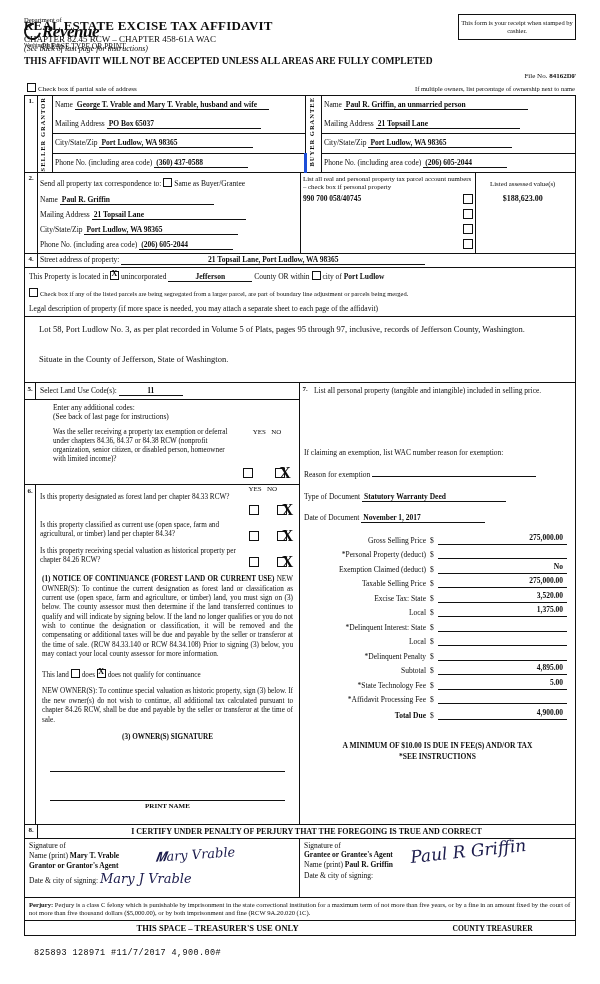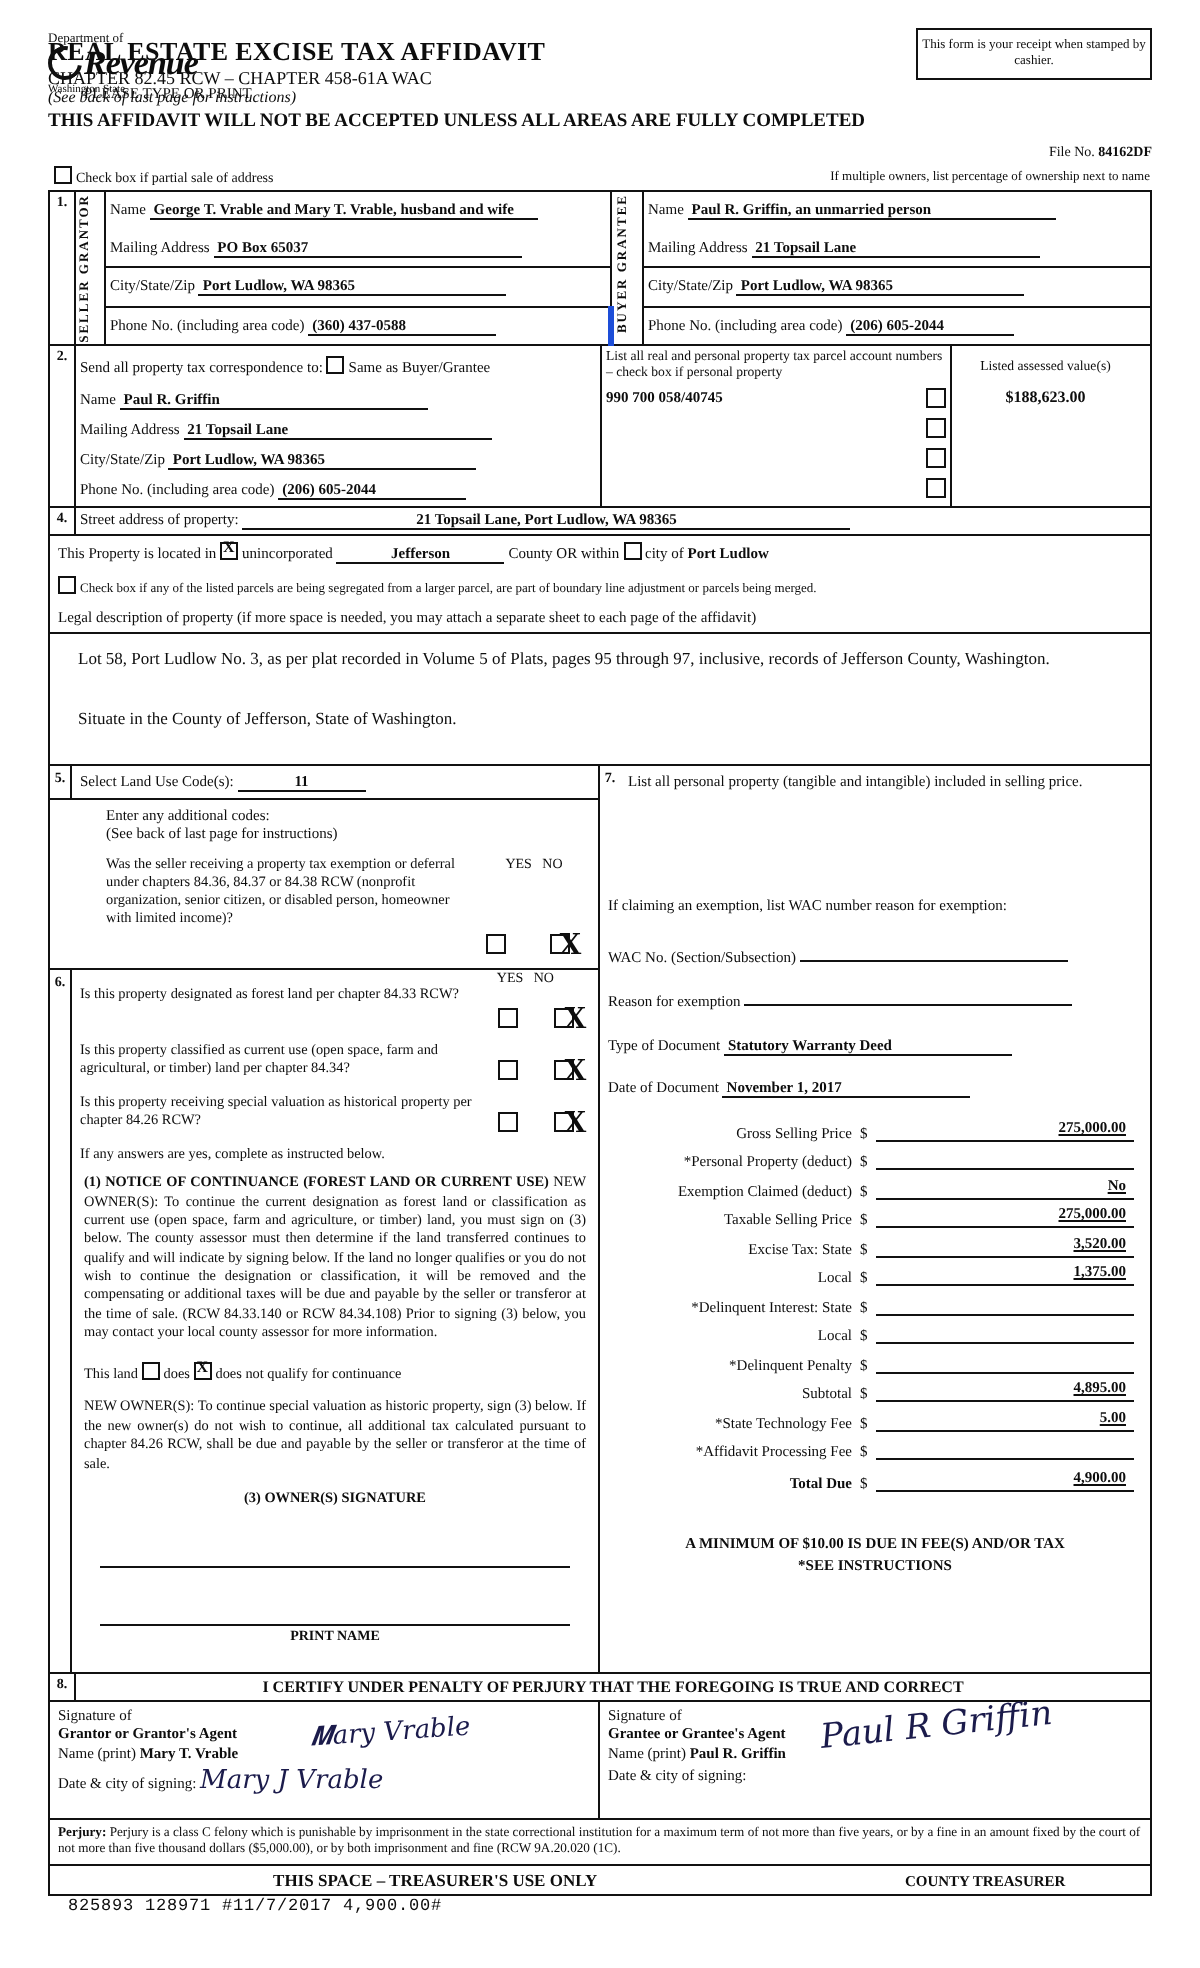--- a/index.html
+++ b/index.html
@@ -37,21 +37,21 @@
   .two{display:flex;}
   .left-col{width:276px;border-right:1px solid #111;box-sizing:border-box;}
   .right-col{width:276px;box-sizing:border-box;}
   .cell{padding:3px 4px;font-size:7.5px;}
   .yn{font-size:7px;text-align:center;}
   .chkbox-sq{display:inline-block;width:8px;height:8px;border:1px solid #111;}
   .bold{font-weight:bold;}
   .amt-row{display:flex;align-items:flex-end;font-size:7.5px;margin-bottom:2.5px;}
   .amt-lbl{width:122px;text-align:right;padding-right:4px;}
   .amt-dollar{width:8px;}
-  .amt-val{flex:1;border-bottom:1px solid #111;text-align:right;font-weight:bold;padding-right:4px;height:11px;text-decoration:underline;}
+  .amt-val{flex:1;border-bottom:1px solid #111;text-align:right;font-weight:bold;padding-right:4px;height:11px;}
   .sig-line{border-bottom:1px solid #111;height:12px;}
   .perj{font-size:6.6px;line-height:1.25;padding:3px 4px;}
   .barcode{position:absolute;left:34px;top:948px;font-family:"Liberation Mono", monospace;font-size:8.5px;letter-spacing:0.4px;}
   .hand2{font-family:"DejaVu Serif", serif;font-style:italic;font-size:13px;color:#1b1b4b;}
 </style>
 </head>
 <body>
 
 <div class="page">
   <div class="sheet">
@@ -283,21 +283,20 @@
             <div style="display:flex;padding:0 2px 2px 4px">
               <div style="flex:1;font-size:7.2px;line-height:1.25">Is this property receiving special valuation as historical property per chapter 84.26 RCW?</div>
               <div style="width:52px;text-align:center;padding-top:6px">
                 <span class="chkbox-sq"></span>
                 <span style="display:inline-block;width:10px"></span>
                 <span class="chkbox-sq"></span>
                 <span class="bold" style="margin-left:-9px">X</span>
               </div>
             </div>
 
-            <div style="font-size:7.2px;padding:0 4px 4px 4px">If any answers are yes, complete as instructed below.</div>
 
             <div style="font-size:7.2px;padding:2px 6px;line-height:1.3;text-align:justify">
               <span class="bold">(1) NOTICE OF CONTINUANCE (FOREST LAND OR CURRENT USE)</span>
               <span>NEW OWNER(S): To continue the current designation as forest land or classification as current use (open space, farm and agriculture, or timber) land, you must sign on (3) below. The county assessor must then determine if the land transferred continues to qualify and will indicate by signing below. If the land no longer qualifies or you do not wish to continue the designation or classification, it will be removed and the compensating or additional taxes will be due and payable by the seller or transferor at the time of sale. (RCW 84.33.140 or RCW 84.34.108) Prior to signing (3) below, you may contact your local county assessor for more information.</span>
             </div>
 
             <div style="font-size:7.2px;padding:8px 6px">
               <span>This land</span>
               <span class="cb"></span><span>does</span>
               <span class="cb x"></span><span>does not qualify for continuance</span>
@@ -321,24 +320,20 @@
 
       <div class="right-col">
         <div style="display:flex">
           <div class="secnum" style="padding:2px 0;border-right:0">7.</div>
           <div class="cell" style="line-height:1.3">List all personal property (tangible and intangible) included in selling price.</div>
         </div>
 
         <div style="height:46px"></div>
 
         <div class="cell">If claiming an exemption, list WAC number reason for exemption:</div>
-        <div class="cell" style="padding-top:14px">
-          <span>WAC No. (Section/Subsection)</span>
-          <span class="u" style="min-width:130px"></span>
-        </div>
         <div class="cell" style="padding-top:10px">
           <span>Reason for exemption</span>
           <span class="u" style="min-width:160px"></span>
         </div>
         <div class="cell" style="padding-top:10px">
           <span>Type of Document</span>
           <span class="val u" style="min-width:140px">Statutory Warranty Deed</span>
         </div>
         <div class="cell" style="padding-top:8px;padding-bottom:8px">
           <span>Date of Document</span>
@@ -422,25 +417,25 @@
       <tbody>
           <tr>
         <td class="secnum" style="border-bottom:1px solid #111">8.</td>
         <td style="border-bottom:1px solid #111;text-align:center;font-size:8px;font-weight:bold;padding:2px">I CERTIFY UNDER PENALTY OF PERJURY THAT THE FOREGOING IS TRUE AND CORRECT</td>
       </tr>
     </tbody>
       </table>
     <div style="display:flex;border:1px solid #111;border-top:0">
       <div style="width:276px;border-right:1px solid #111;box-sizing:border-box;position:relative;height:58px">
         <div style="font-size:7.5px;padding:2px 4px 0 4px">Signature of</div>
-        <div style="font-size:7.5px;font-weight:bold;padding:0 4px">Grantor or Grantor's Agent</div>
         <div style="font-size:7.5px;padding:1px 4px">
           <span>Name (print)</span>
           <span class="val">Mary T. Vrable</span>
         </div>
+        <div style="font-size:7.5px;font-weight:bold;padding:0 4px">Grantor or Grantor's Agent</div>
         <div style="font-size:7.5px;padding:1px 4px">
           <span>Date &amp; city of signing:</span>
           <span class="hand2">Mary J Vrable</span>
         </div>
         <div class="hand2" style="position:absolute;left:130px;top:8px;transform:rotate(-4deg)">𝑴𝑎𝑟𝑦 𝑉𝑟𝑎𝑏𝑙𝑒</div>
       </div>
       <div style="width:276px;box-sizing:border-box;position:relative;height:58px">
         <div style="font-size:7.5px;padding:2px 4px 0 4px">Signature of</div>
         <div style="font-size:7.5px;font-weight:bold;padding:0 4px">Grantee or Grantee's Agent</div>
         <div style="font-size:7.5px;padding:1px 4px">

